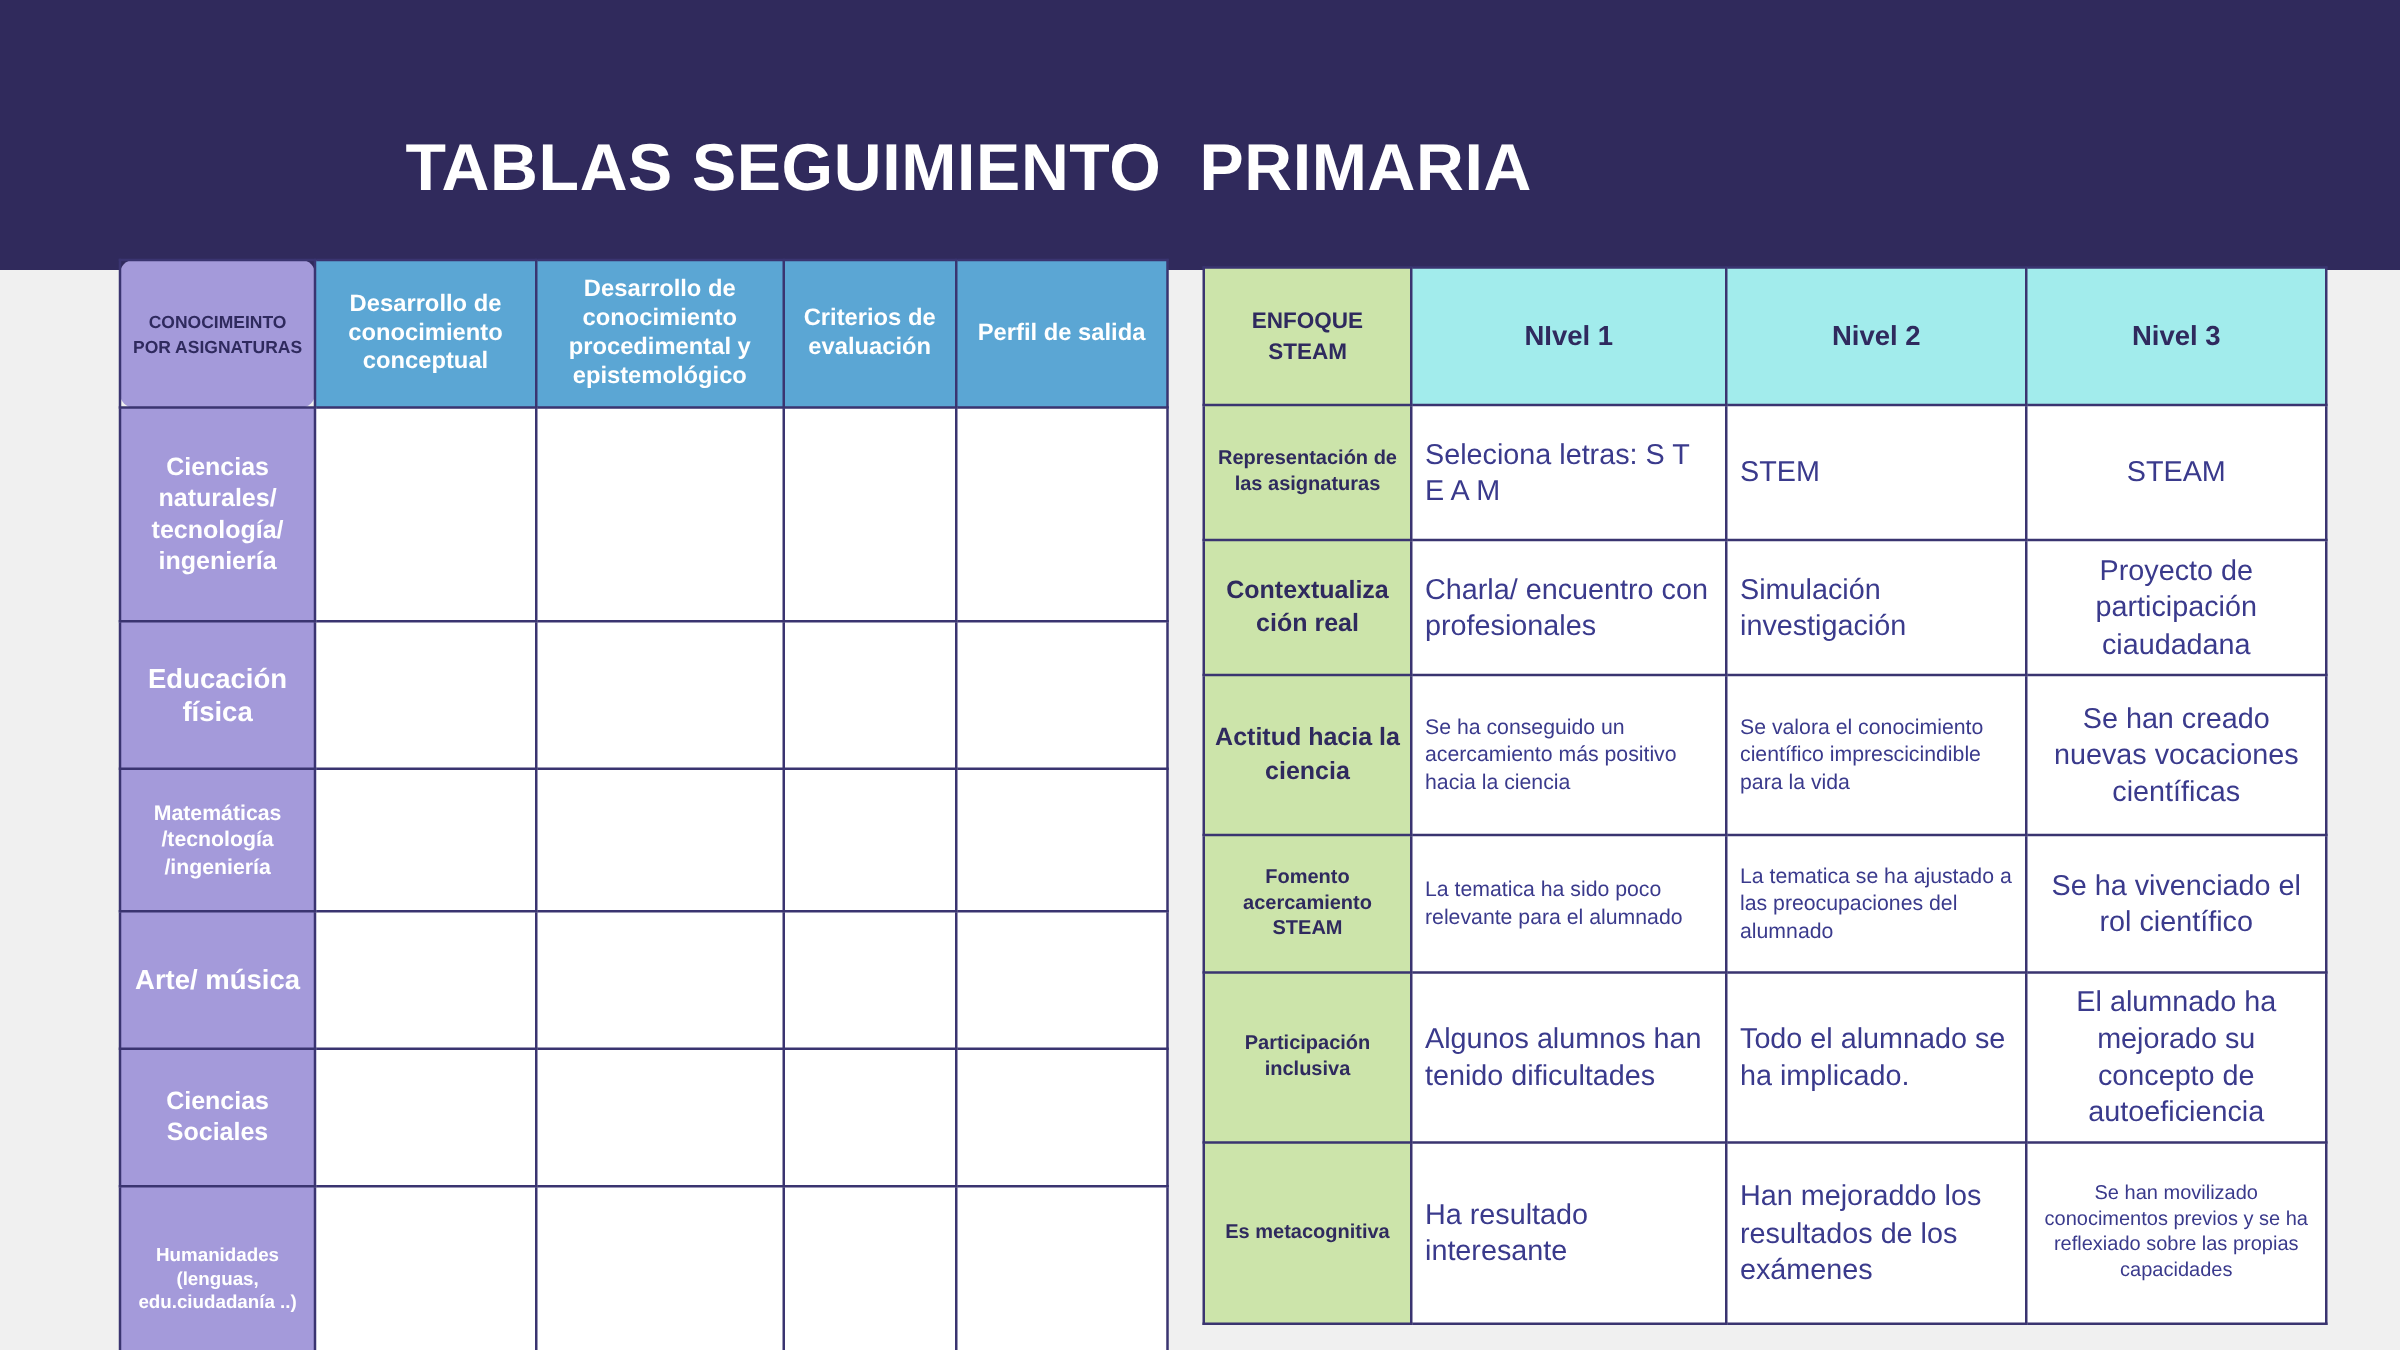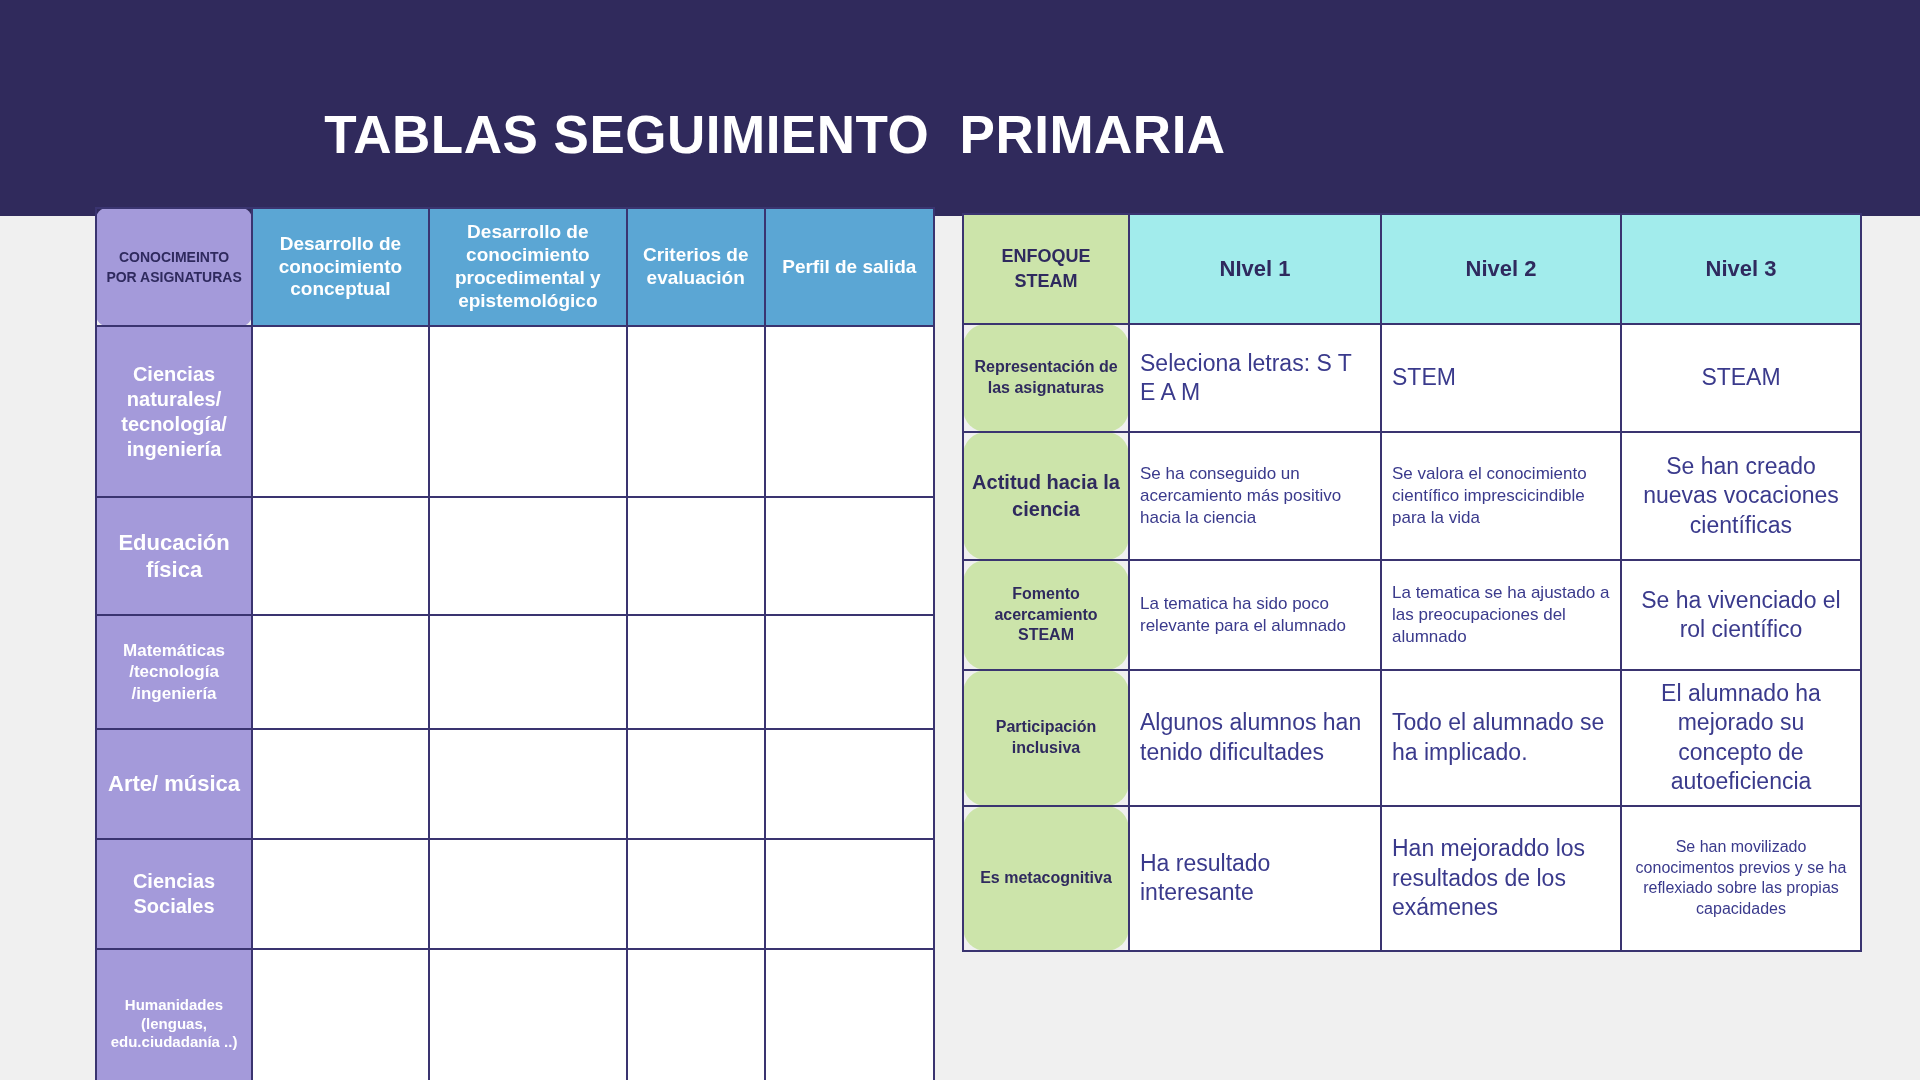--- a/index.html
+++ b/index.html
@@ -104,21 +104,20 @@
     padding:4px 6px;
   }
   #right-table td.rowlabel{
     background:#cce4aa;
     color:#2f2a5e;
     font-weight:bold;
     font-size:16px;
     line-height:1.3;
     text-align:center;
     padding:4px 6px;
-    border-radius:23px;
   }
   #right-table td.rowlabel.lg{font-size:20px;line-height:1.35;}
   #right-table td.val{
     background:#ffffff;
     color:#3a3a8c;
     padding:8px 10px;
     line-height:1.28;
   }
   .v-md{font-size:23px;}
   .v-sm{font-size:17px;}
@@ -201,20 +200,26 @@
   </thead>
   <tbody>
 
     <tr>
       <td class="rowlabel" style="height:108px">Representación de las asignaturas</td>
       <td class="val v-md lft top">Seleciona letras: S T E A M</td>
       <td class="val v-md lft top">STEM</td>
       <td class="val v-md ctr">STEAM</td>
     </tr>
 
+    <tr>
+      <td class="rowlabel lg" style="height:108px">Contextualiza ción real</td>
+      <td class="val v-md lft top">Charla/ encuentro con profesionales</td>
+      <td class="val v-md lft">Simulación investigación</td>
+      <td class="val v-md ctr">Proyecto de participación ciaudadana</td>
+    </tr>
 
     <tr>
       <td class="rowlabel lg" style="height:128px">Actitud hacia la ciencia</td>
       <td class="val v-sm lft top">Se ha conseguido un acercamiento más positivo hacia la ciencia</td>
       <td class="val v-sm lft top">Se valora el conocimiento científico imprescicindible para la vida</td>
       <td class="val v-md ctr">Se han creado nuevas vocaciones científicas</td>
     </tr>
 
     <tr>
       <td class="rowlabel" style="height:110px">Fomento acercamiento STEAM</td>

